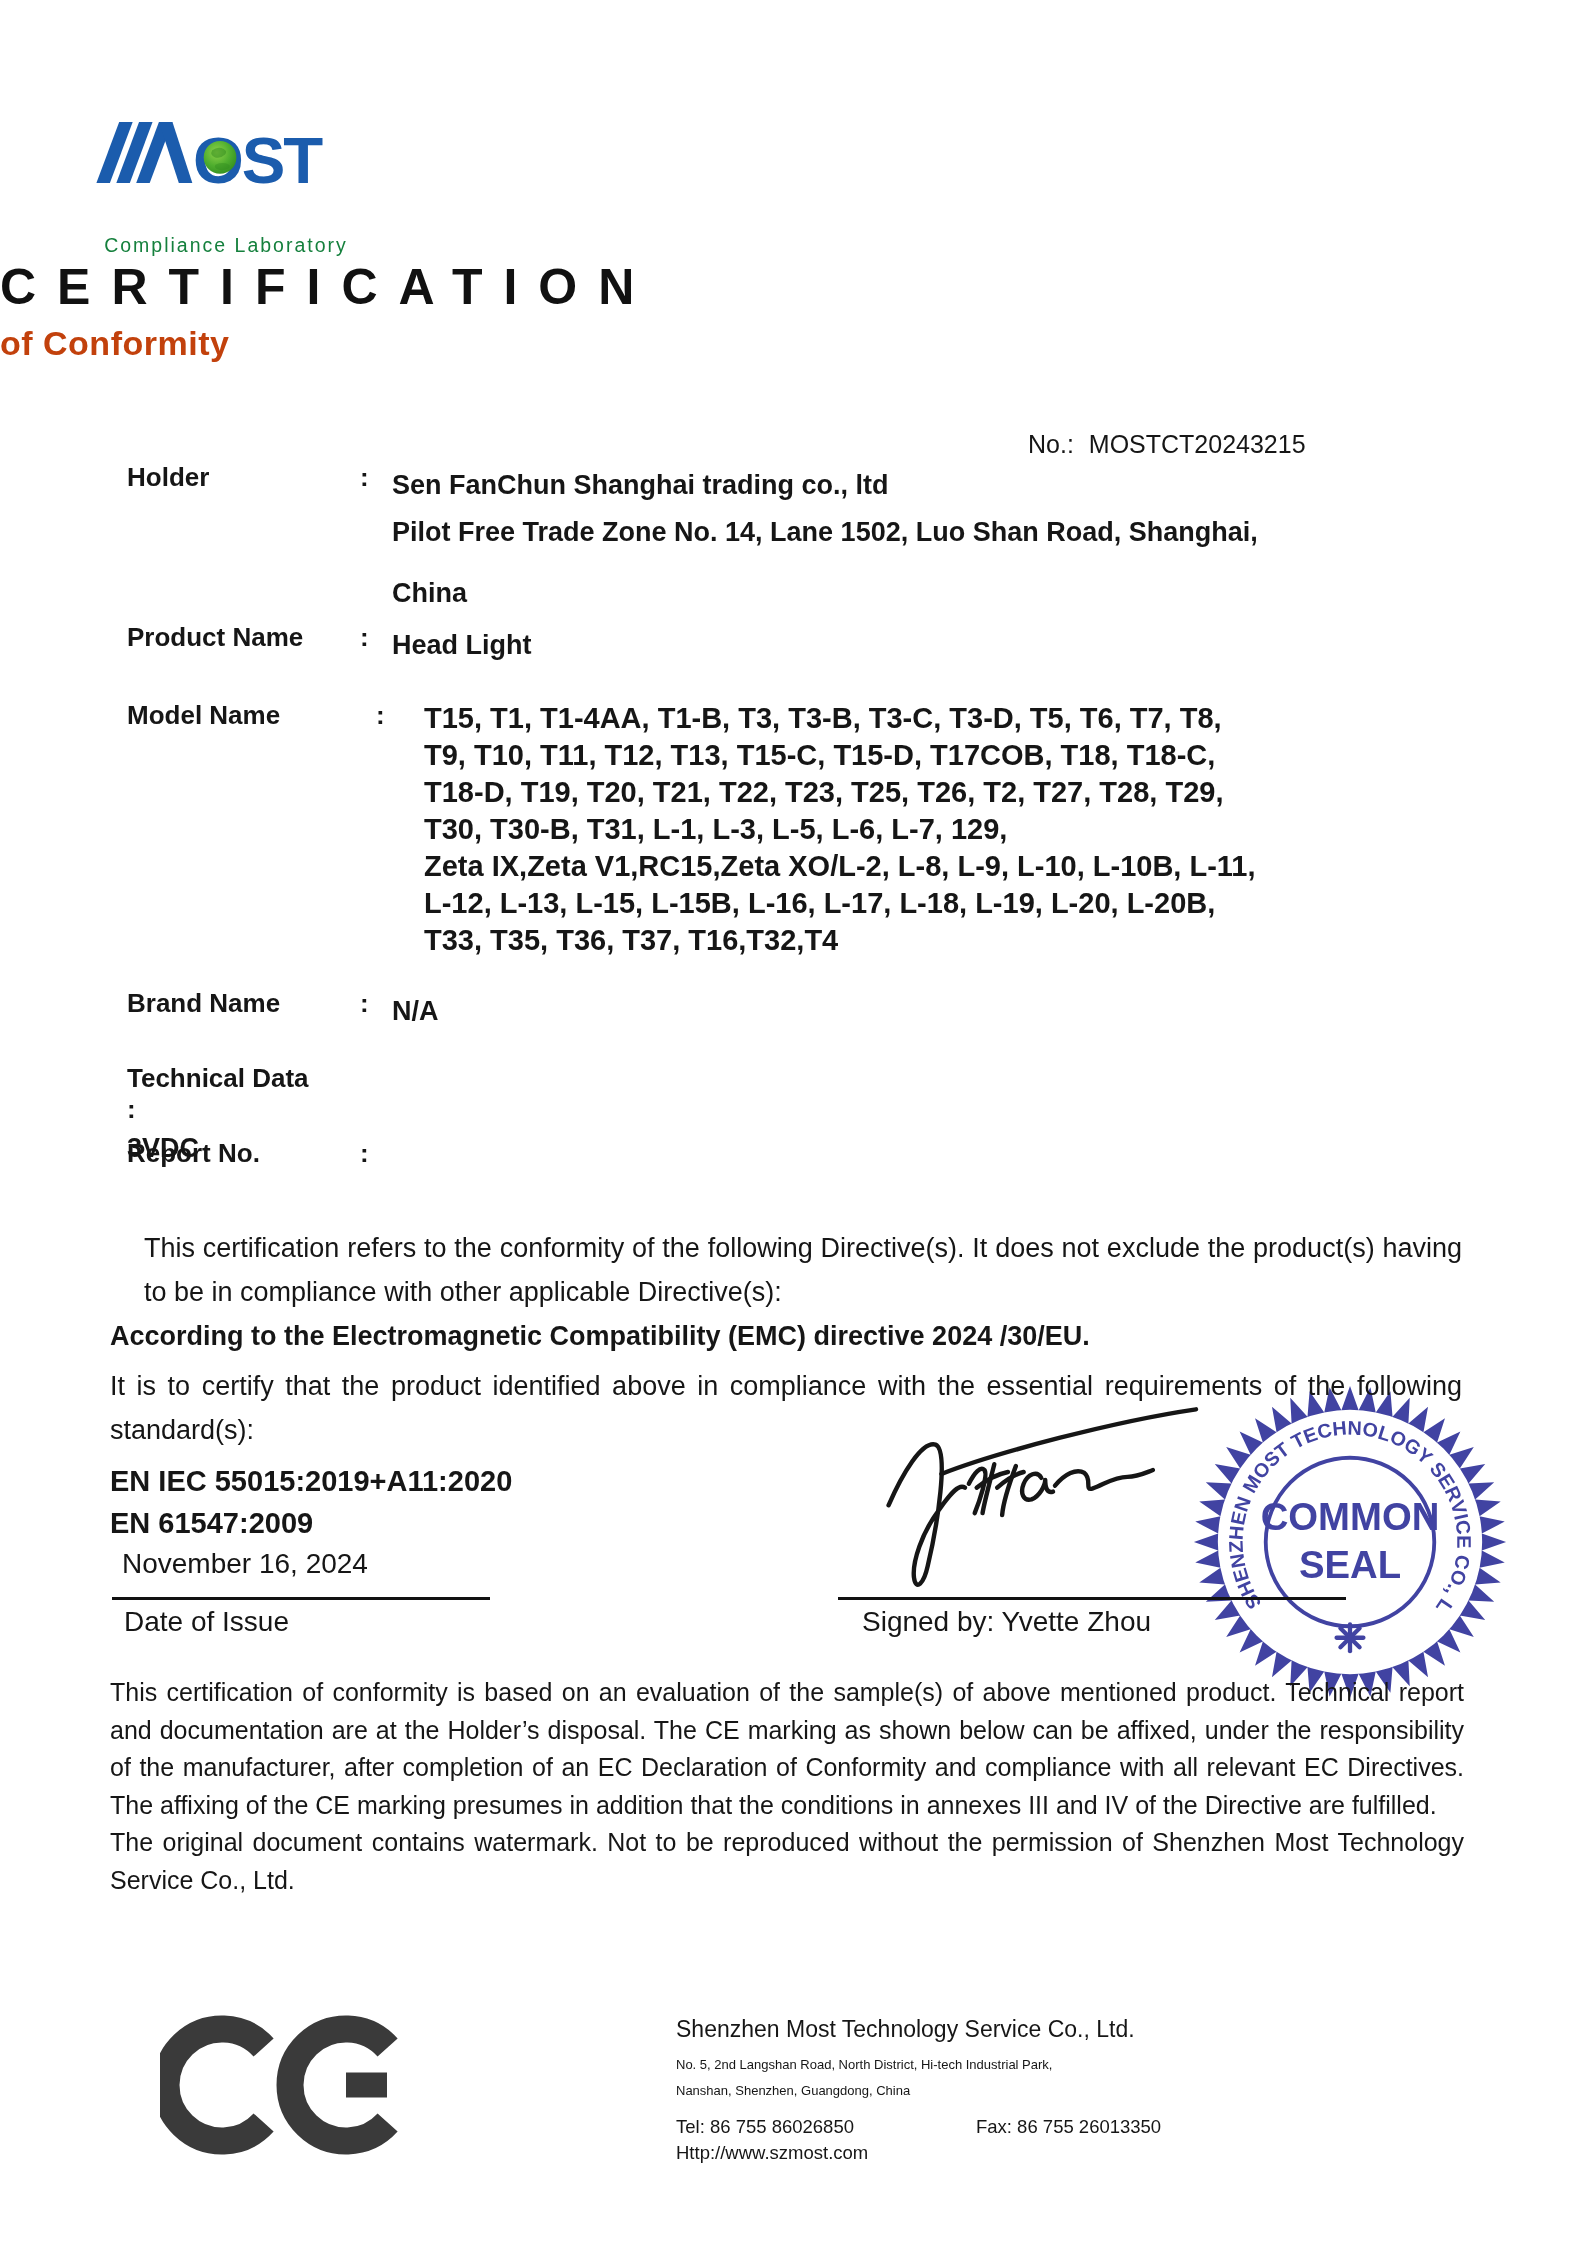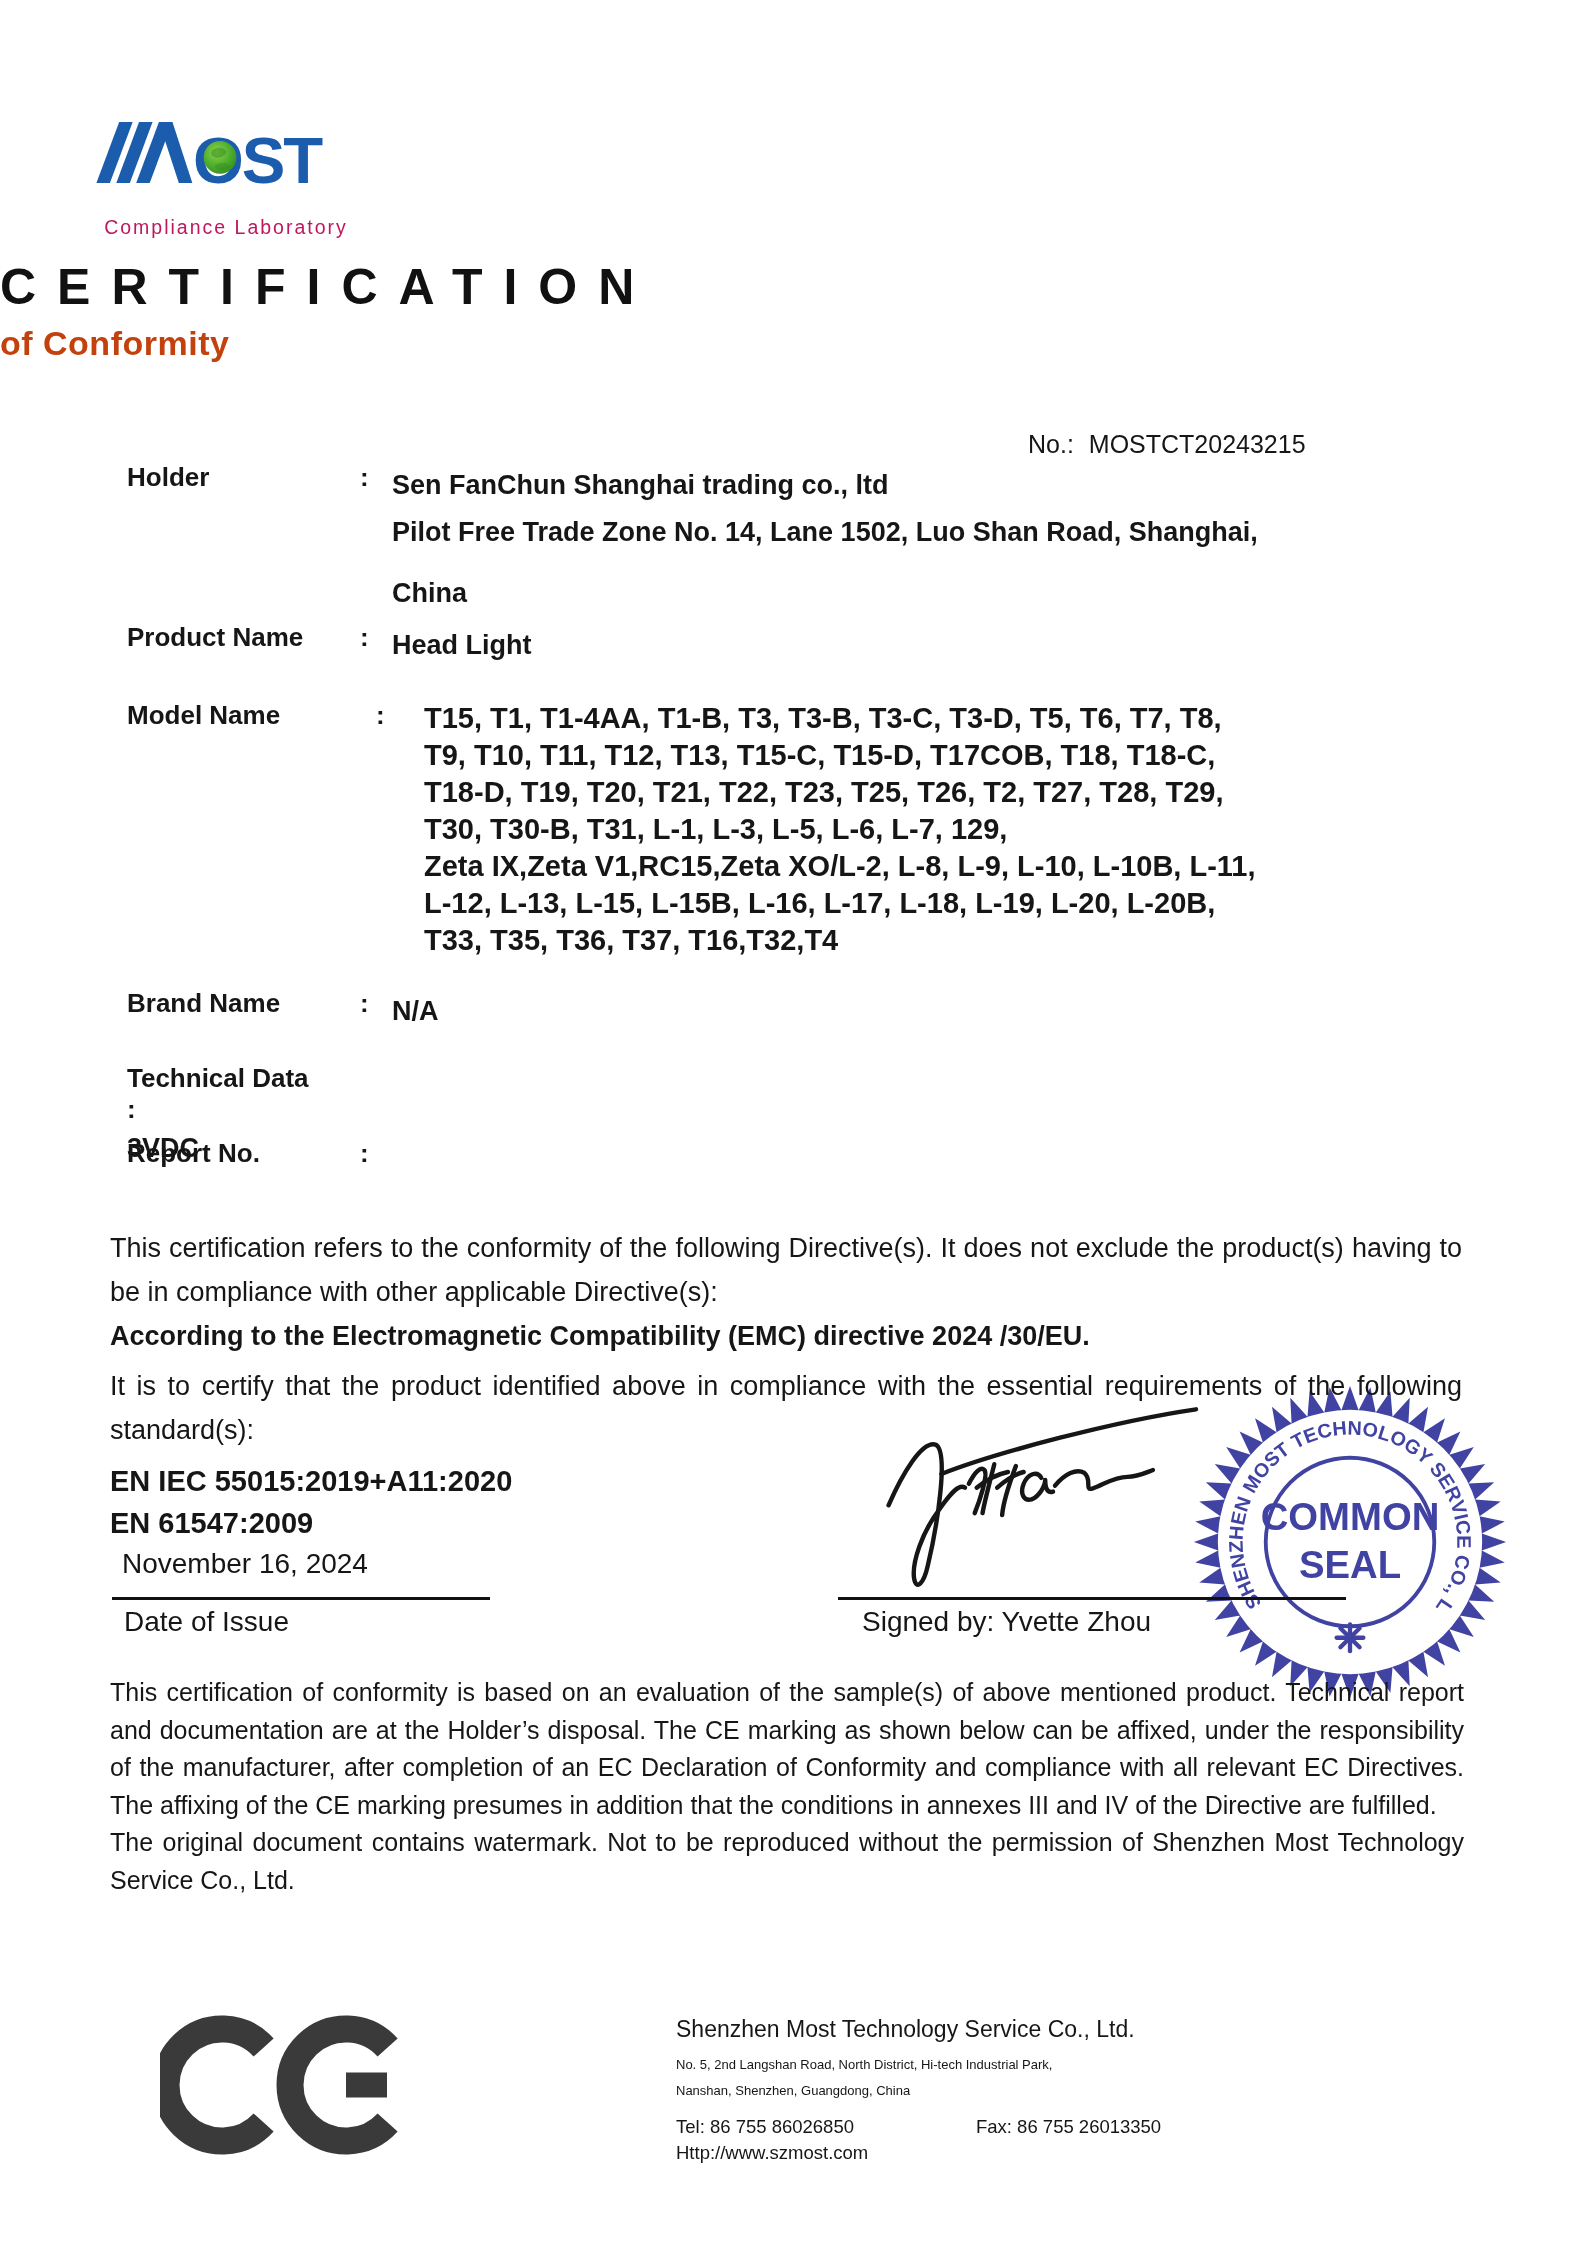--- a/index.html
+++ b/index.html
@@ -8,22 +8,22 @@
     width:1587px;height:2245px;
     background:#ffffff;
     font-family:"Liberation Sans", sans-serif;
     color:#161616;
     overflow:hidden;
     margin:0 auto;
   }
   
   .logo-wrap{position:absolute;left:95px;top:102px;width:280px;}
   .logo-tagline{
-    margin-top:2px;width:262px;text-align:center;
-    font-size:19.5px;color:#be185d;letter-spacing:2px;
+    margin-top:20px;width:262px;text-align:center;
+    font-size:19.5px;color:#15803d;letter-spacing:2px;
   }
   
   .heading{position:absolute;left:0;top:258px;width:1380px;}
   .title-main{
     font-size:50px;font-weight:bold;letter-spacing:21px;
     color:#111;white-space:nowrap;
   }
   .title-sub{font-size:34px;font-weight:bold;color:#c2410c;margin-top:8px;letter-spacing:0.5px;}
   
   .cert-no{position:absolute;left:1028px;top:430px;font-size:25px;white-space:nowrap;}
@@ -39,21 +39,21 @@
   .row-holder{top:462px;}
   .row-holder .vline.gap{margin-top:14px;}
   .row-product{top:622px;}
   .row-model{top:700px;gap:16px;}
   .row-brand{top:988px;}
   .row-tech{top:1063px;flex-direction:column;}
   .row-report{top:1138px;}
   
   .statements{position:absolute;left:110px;top:1226px;width:1352px;font-size:27px;line-height:44px;}
   .statements p{margin:0;}
-  .statements .intro{text-align:justify;}
+  .statements .intro{text-align:justify;margin-left:34px;}
   .statements .directive{font-weight:bold;}
   .statements .certify{margin-top:6px;text-align:justify;}
   .standards{margin-top:8px;font-weight:bold;font-size:29px;line-height:42px;}
   
   .date-value{position:absolute;left:122px;top:1548px;font-size:28px;}
   .date-line{position:absolute;left:112px;top:1597px;width:378px;height:3px;background:#111;}
   .date-label{position:absolute;left:124px;top:1606px;font-size:28px;}
   .sig-svg{position:absolute;left:855px;top:1378px;}
   .sig-line{position:absolute;left:838px;top:1597px;width:508px;height:3px;background:#111;}
   .signed-label{position:absolute;left:862px;top:1606px;font-size:28px;}

